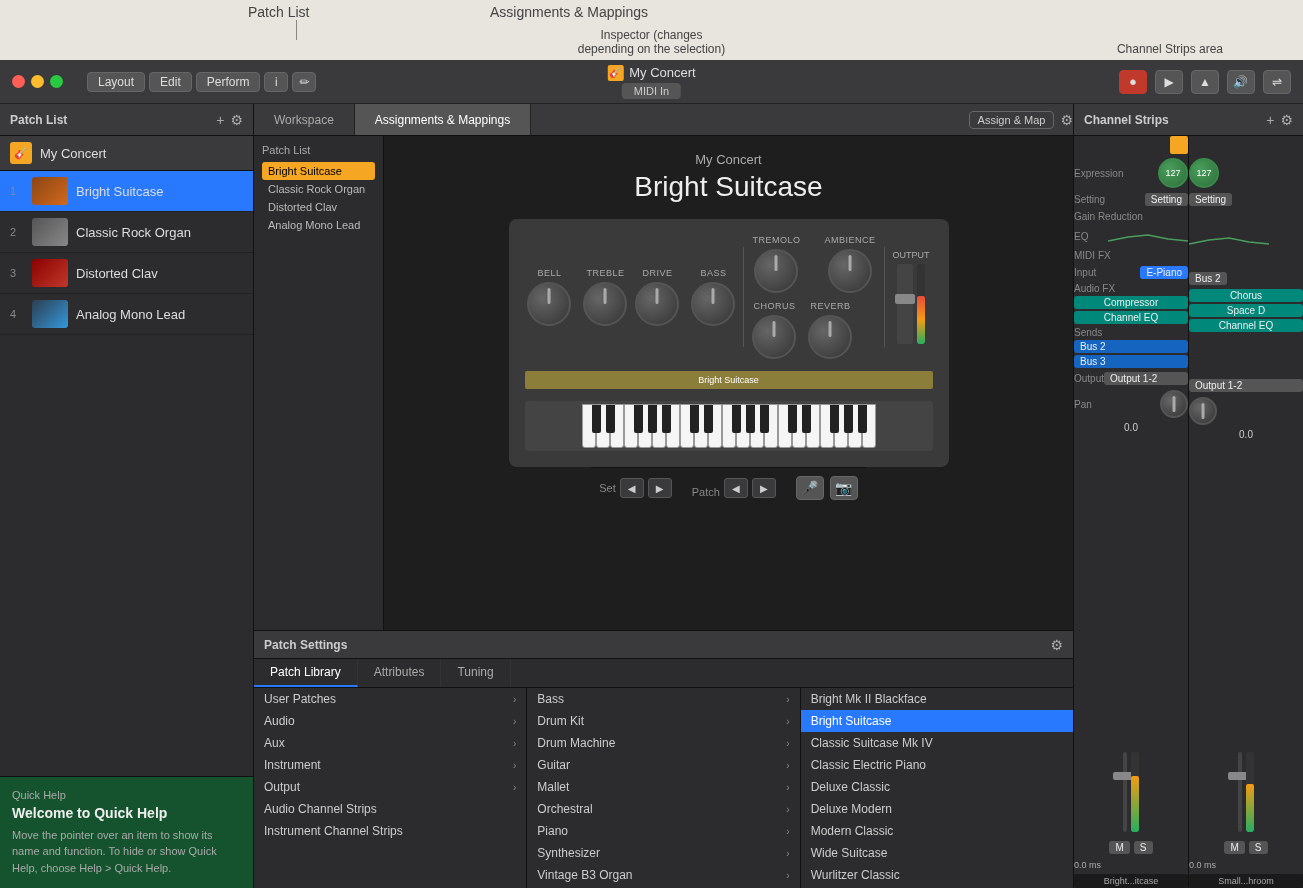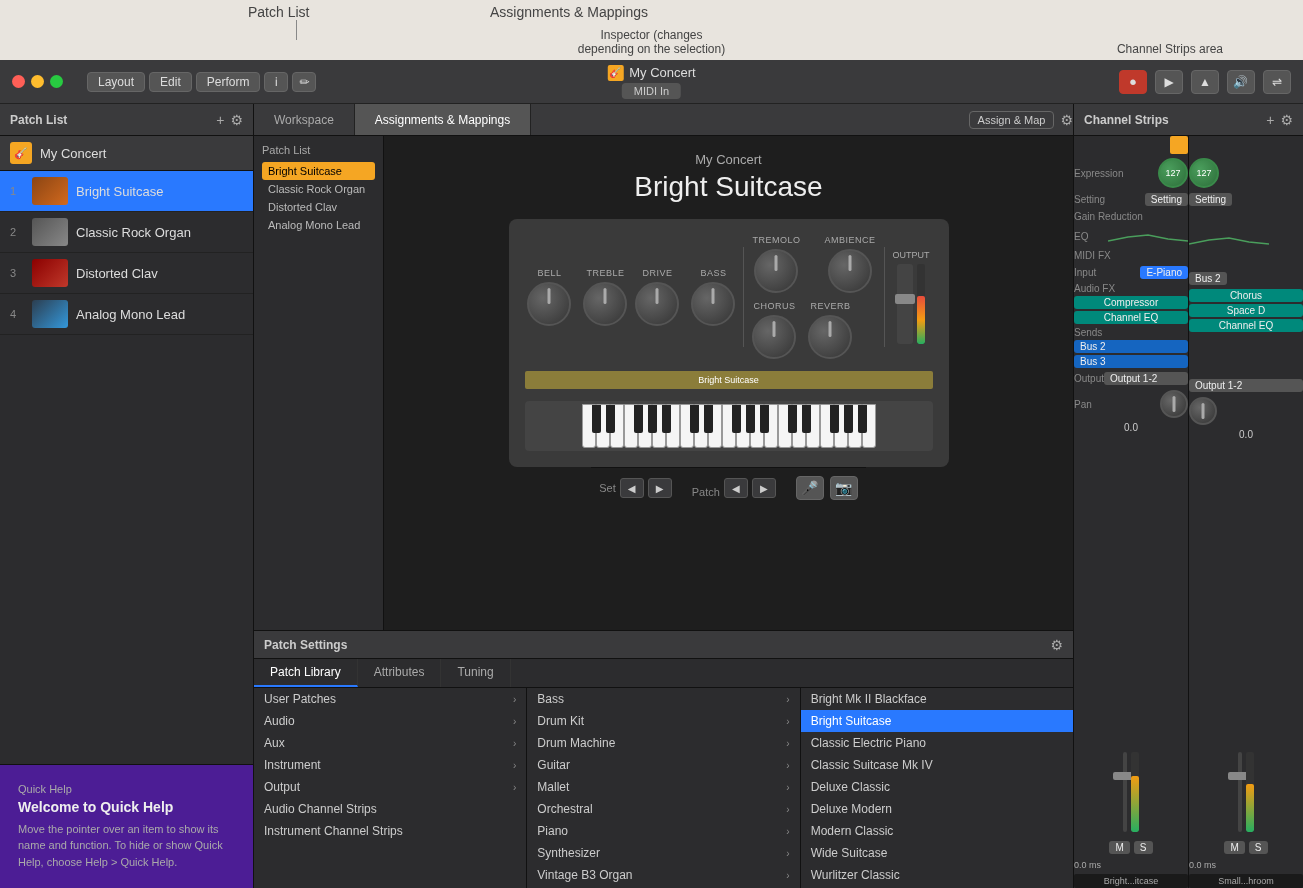--- a/index.html
+++ b/index.html
@@ -34,21 +34,21 @@
     .concert-row-icon { width: 22px; height: 22px; background: #f5a623; border-radius: 3px; display: flex; align-items: center; justify-content: center; font-size: 11px; color: #fff; }
     .concert-row-name { font-size: 13px; color: #ddd; }
     .patch-list { flex: 1; overflow-y: auto; }
     .patch-item { display: flex; align-items: center; gap: 8px; padding: 6px 10px; border-bottom: 1px solid #222; cursor: pointer; }
     .patch-item.selected { background: #2979ff; }
     .patch-num { color: #888; font-size: 11px; width: 14px; }
     .patch-thumb { width: 36px; height: 28px; background: #555; border-radius: 3px; overflow: hidden; display: flex; align-items: center; justify-content: center; }
     .patch-name { font-size: 13px; color: #ddd; }
 
     
-    .quick-help { background: #4c1d95; border-top: 1px solid #111; padding: 18px; min-height: 100px; }
+    .quick-help { background: #14532d; border-top: 1px solid #111; padding: 12px; min-height: 100px; }
     .qh-title { font-weight: 700; font-size: 14px; color: #eee; margin-bottom: 6px; }
     .qh-text { font-size: 11px; color: #aaa; line-height: 1.5; }
 
     
     .center-area { flex: 1; background: #2c2c2e; display: flex; flex-direction: column; overflow: hidden; }
 
     
     .tabs-bar { display: flex; background: #3a3a3c; border-bottom: 1px solid #111; height: 32px; align-items: stretch; }
     .tab { padding: 0 20px; display: flex; align-items: center; font-size: 12px; color: #aaa; cursor: pointer; border-right: 1px solid #222; }
     .tab.active { background: #555; color: #fff; }
@@ -469,24 +469,24 @@
         </div>
 
         <div class="lib-col">
           <div class="lib-item">
               <span>Bright Mk II Blackface</span>
             </div>
           <div class="lib-item selected">
               <span>Bright Suitcase</span>
             </div>
           <div class="lib-item">
+              <span>Classic Suitcase Mk IV</span>
+            </div>
+          <div class="lib-item">
               <span>Classic Electric Piano</span>
-            </div>
-          <div class="lib-item">
-              <span>Classic Suitcase Mk IV</span>
             </div>
           <div class="lib-item">
               <span>Deluxe Classic</span>
             </div>
           <div class="lib-item">
               <span>Deluxe Modern</span>
             </div>
           <div class="lib-item">
               <span>Modern Classic</span>
             </div>

